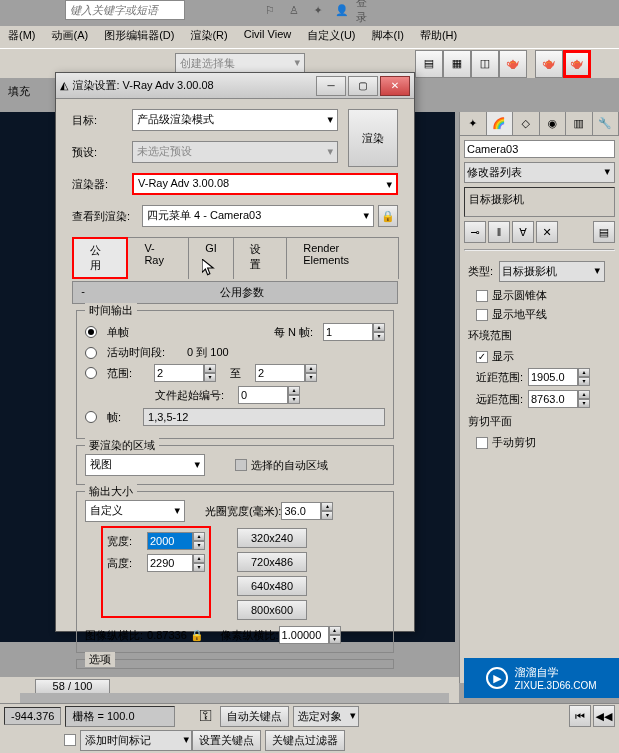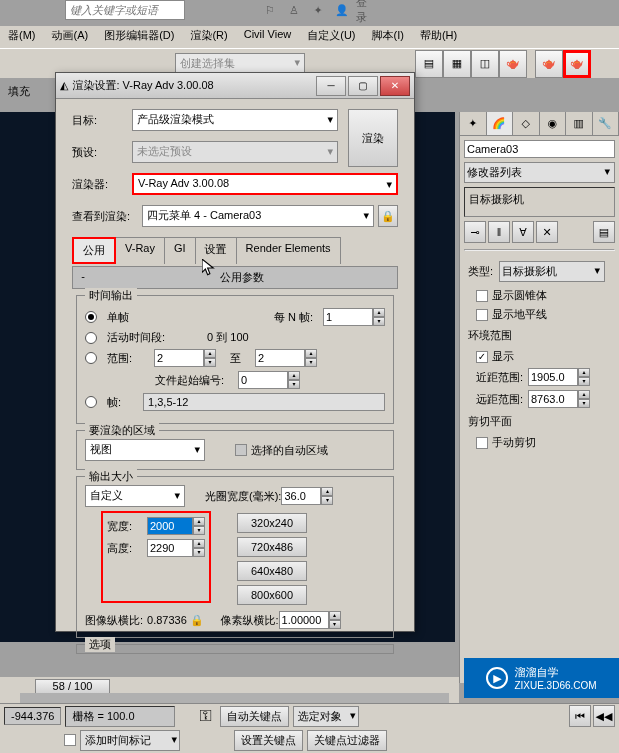--- a/index.html
+++ b/index.html
@@ -40,21 +40,21 @@
     .form-select { flex: 1; height: 22px; background: #fff; border: 1px solid #888; padding: 2px 4px; position: relative; }
     .form-select.disabled { background: #e0e0e0; color: #888; }
     .form-select::after { content: '▾'; position: absolute; right: 4px; top: 3px; }
     .render-btn { width: 50px; height: 58px; background: linear-gradient(#f0f0f0,#d0d0d0); border: 1px solid #888; margin-left: 10px; display: flex; align-items: center; justify-content: center; }
     .lock-icon { width: 20px; height: 22px; background: linear-gradient(#f0f0f0,#d0d0d0); border: 1px solid #888; margin-left: 4px; display: flex; align-items: center; justify-content: center; }
     
     .highlight-renderer { border: 2px solid #ff0000 !important; }
     
     
     .tabs { display: flex; margin-top: 8px; position: relative; }
-    .tab { padding: 4px 9px; background: #d4d0c8; border: 1px solid #888; border-bottom: none; margin-right: -1px; }
+    .tab { padding: 4px 16px; background: #d4d0c8; border: 1px solid #888; border-bottom: none; margin-right: -1px; }
     .tab.active { background: #e8e8e8; z-index: 2; border: 2px solid #ff0000; }
     .cursor { position: absolute; left: 130px; top: 22px; width: 18px; height: 18px; }
     
     
     .panel-header { background: #c0c0c0; border: 1px solid #888; text-align: center; padding: 3px; margin-top: 2px; display: flex; }
     .panel-minus { width: 14px; text-align: center; }
     .panel-title { flex: 1; }
     
     .group-box { border: 1px solid #888; margin: 6px 4px; padding: 8px; position: relative; }
     .group-title { position: absolute; top: -8px; left: 8px; background: #d4d0c8; padding: 0 4px; }
@@ -217,21 +217,21 @@
             <input class="spinner-input" value="1" style="">
             <span class="spinner-btns">
               <span class="spin-btn">▴</span>
               <span class="spin-btn">▾</span>
             </span>
           </span>
       </div>
       <div class="radio-row">
         <span class="radio"></span>
         <span>活动时间段:</span>
-        <span style="margin-left:36px">0 到 100</span>
+        <span style="margin-left:16px">0 到 100</span>
       </div>
       <div class="radio-row">
         <span class="radio"></span>
         <span>范围:</span>
         <span style="margin-left:16px" class="spinner">
             <input class="spinner-input" value="2" style="">
             <span class="spinner-btns">
               <span class="spin-btn">▴</span>
               <span class="spin-btn">▾</span>
             </span>
@@ -414,22 +414,22 @@
     <div class="bb-field">-944.376</div>
     <div class="bb-field" style="width:110px">栅格 = 100.0</div>
     <span style="margin-left:20px;font-size:16px">⚿</span>
     <div style="margin-left:8px;padding:2px 6px;background:linear-gradient(#f0f0f0,#d0d0d0);border:1px solid #888">自动关键点</div>
     <div class="bb-dropdown" style="margin-left:4px">选定对象</div>
     <div class="bb-icon" style="margin-left:auto">⏮</div>
     <div class="bb-icon">◀◀</div>
   </div>
   <div class="bb-row">
     <span class="checkbox" style="margin-left:60px"></span>
-    <div class="bb-dropdown" style="width:100px">添加时间标记</div>
-    <div style="margin-left:54px;padding:2px 6px;background:linear-gradient(#f0f0f0,#d0d0d0);border:1px solid #888">设置关键点</div>
+    <div class="bb-dropdown" style="width:112px">添加时间标记</div>
+    <div style="padding:2px 6px;background:linear-gradient(#f0f0f0,#d0d0d0);border:1px solid #888">设置关键点</div>
     <div style="margin-left:4px;padding:2px 6px;background:linear-gradient(#f0f0f0,#d0d0d0);border:1px solid #888">关键点过滤器</div>
   </div>
 </div>
 
 <div class="watermark">
   <span class="wm-play">▶</span>
   <div>
     <div>溜溜自学</div>
     <div class="wm-sub">ZIXUE.3D66.COM</div>
   </div>

